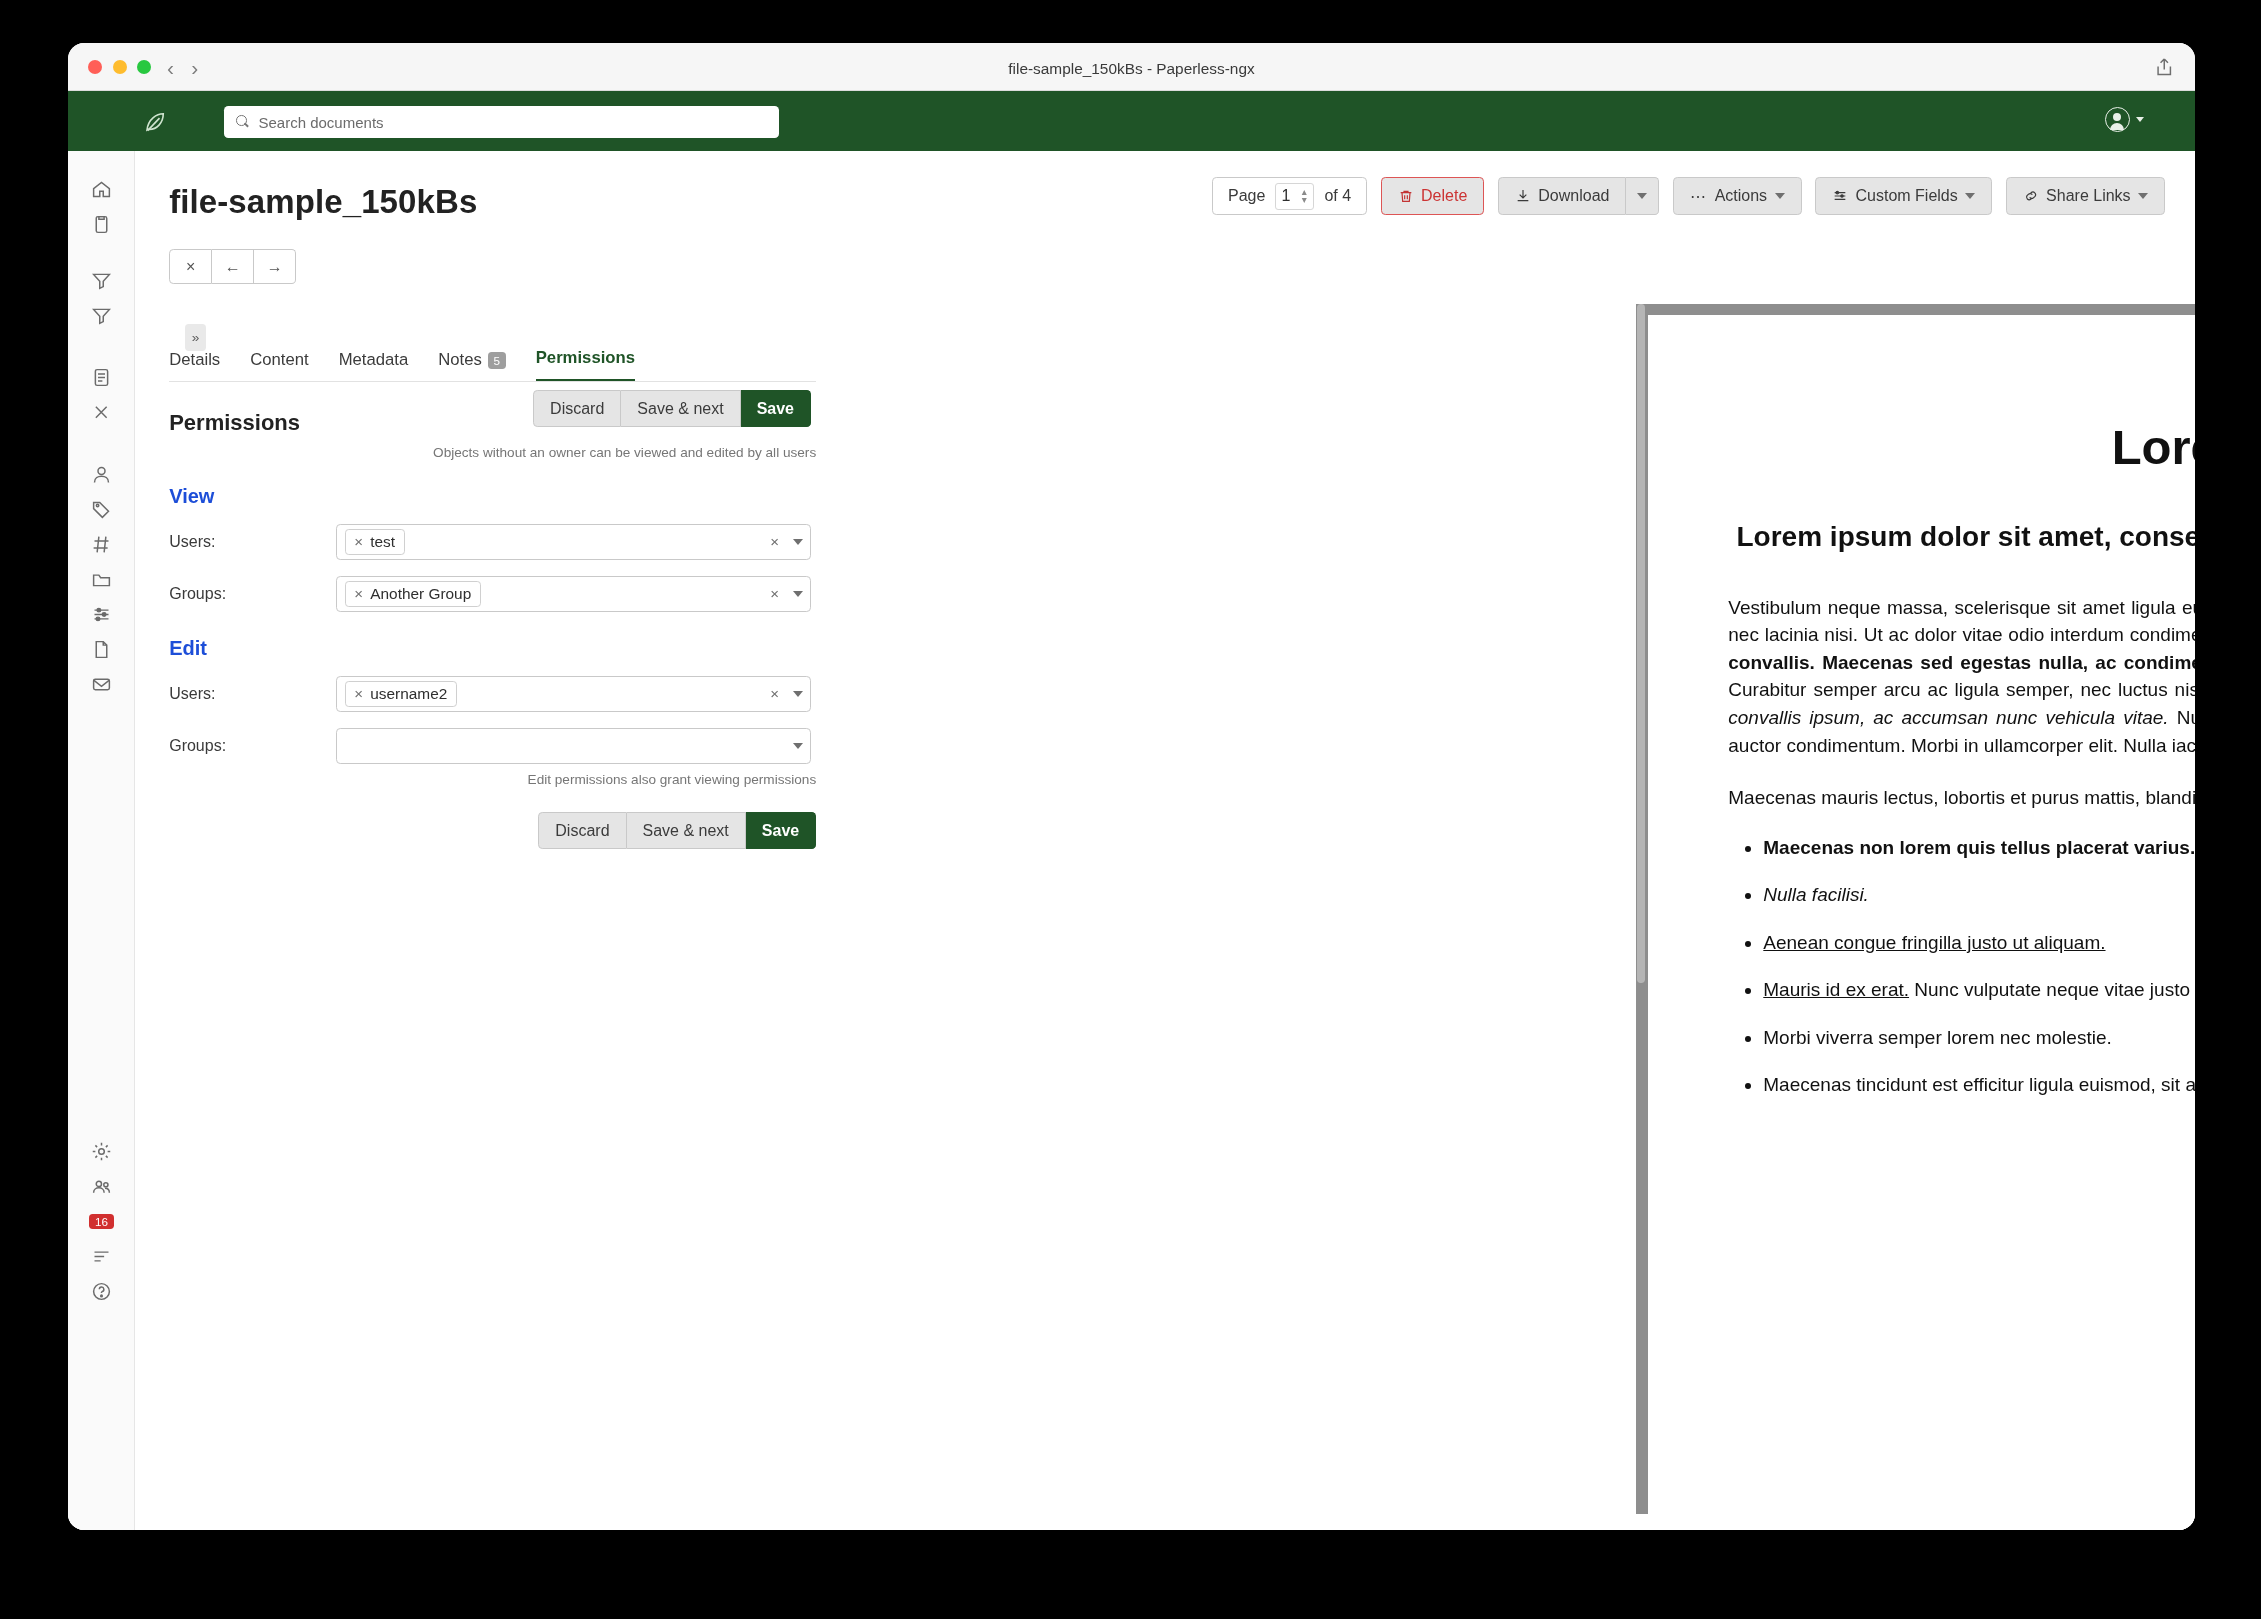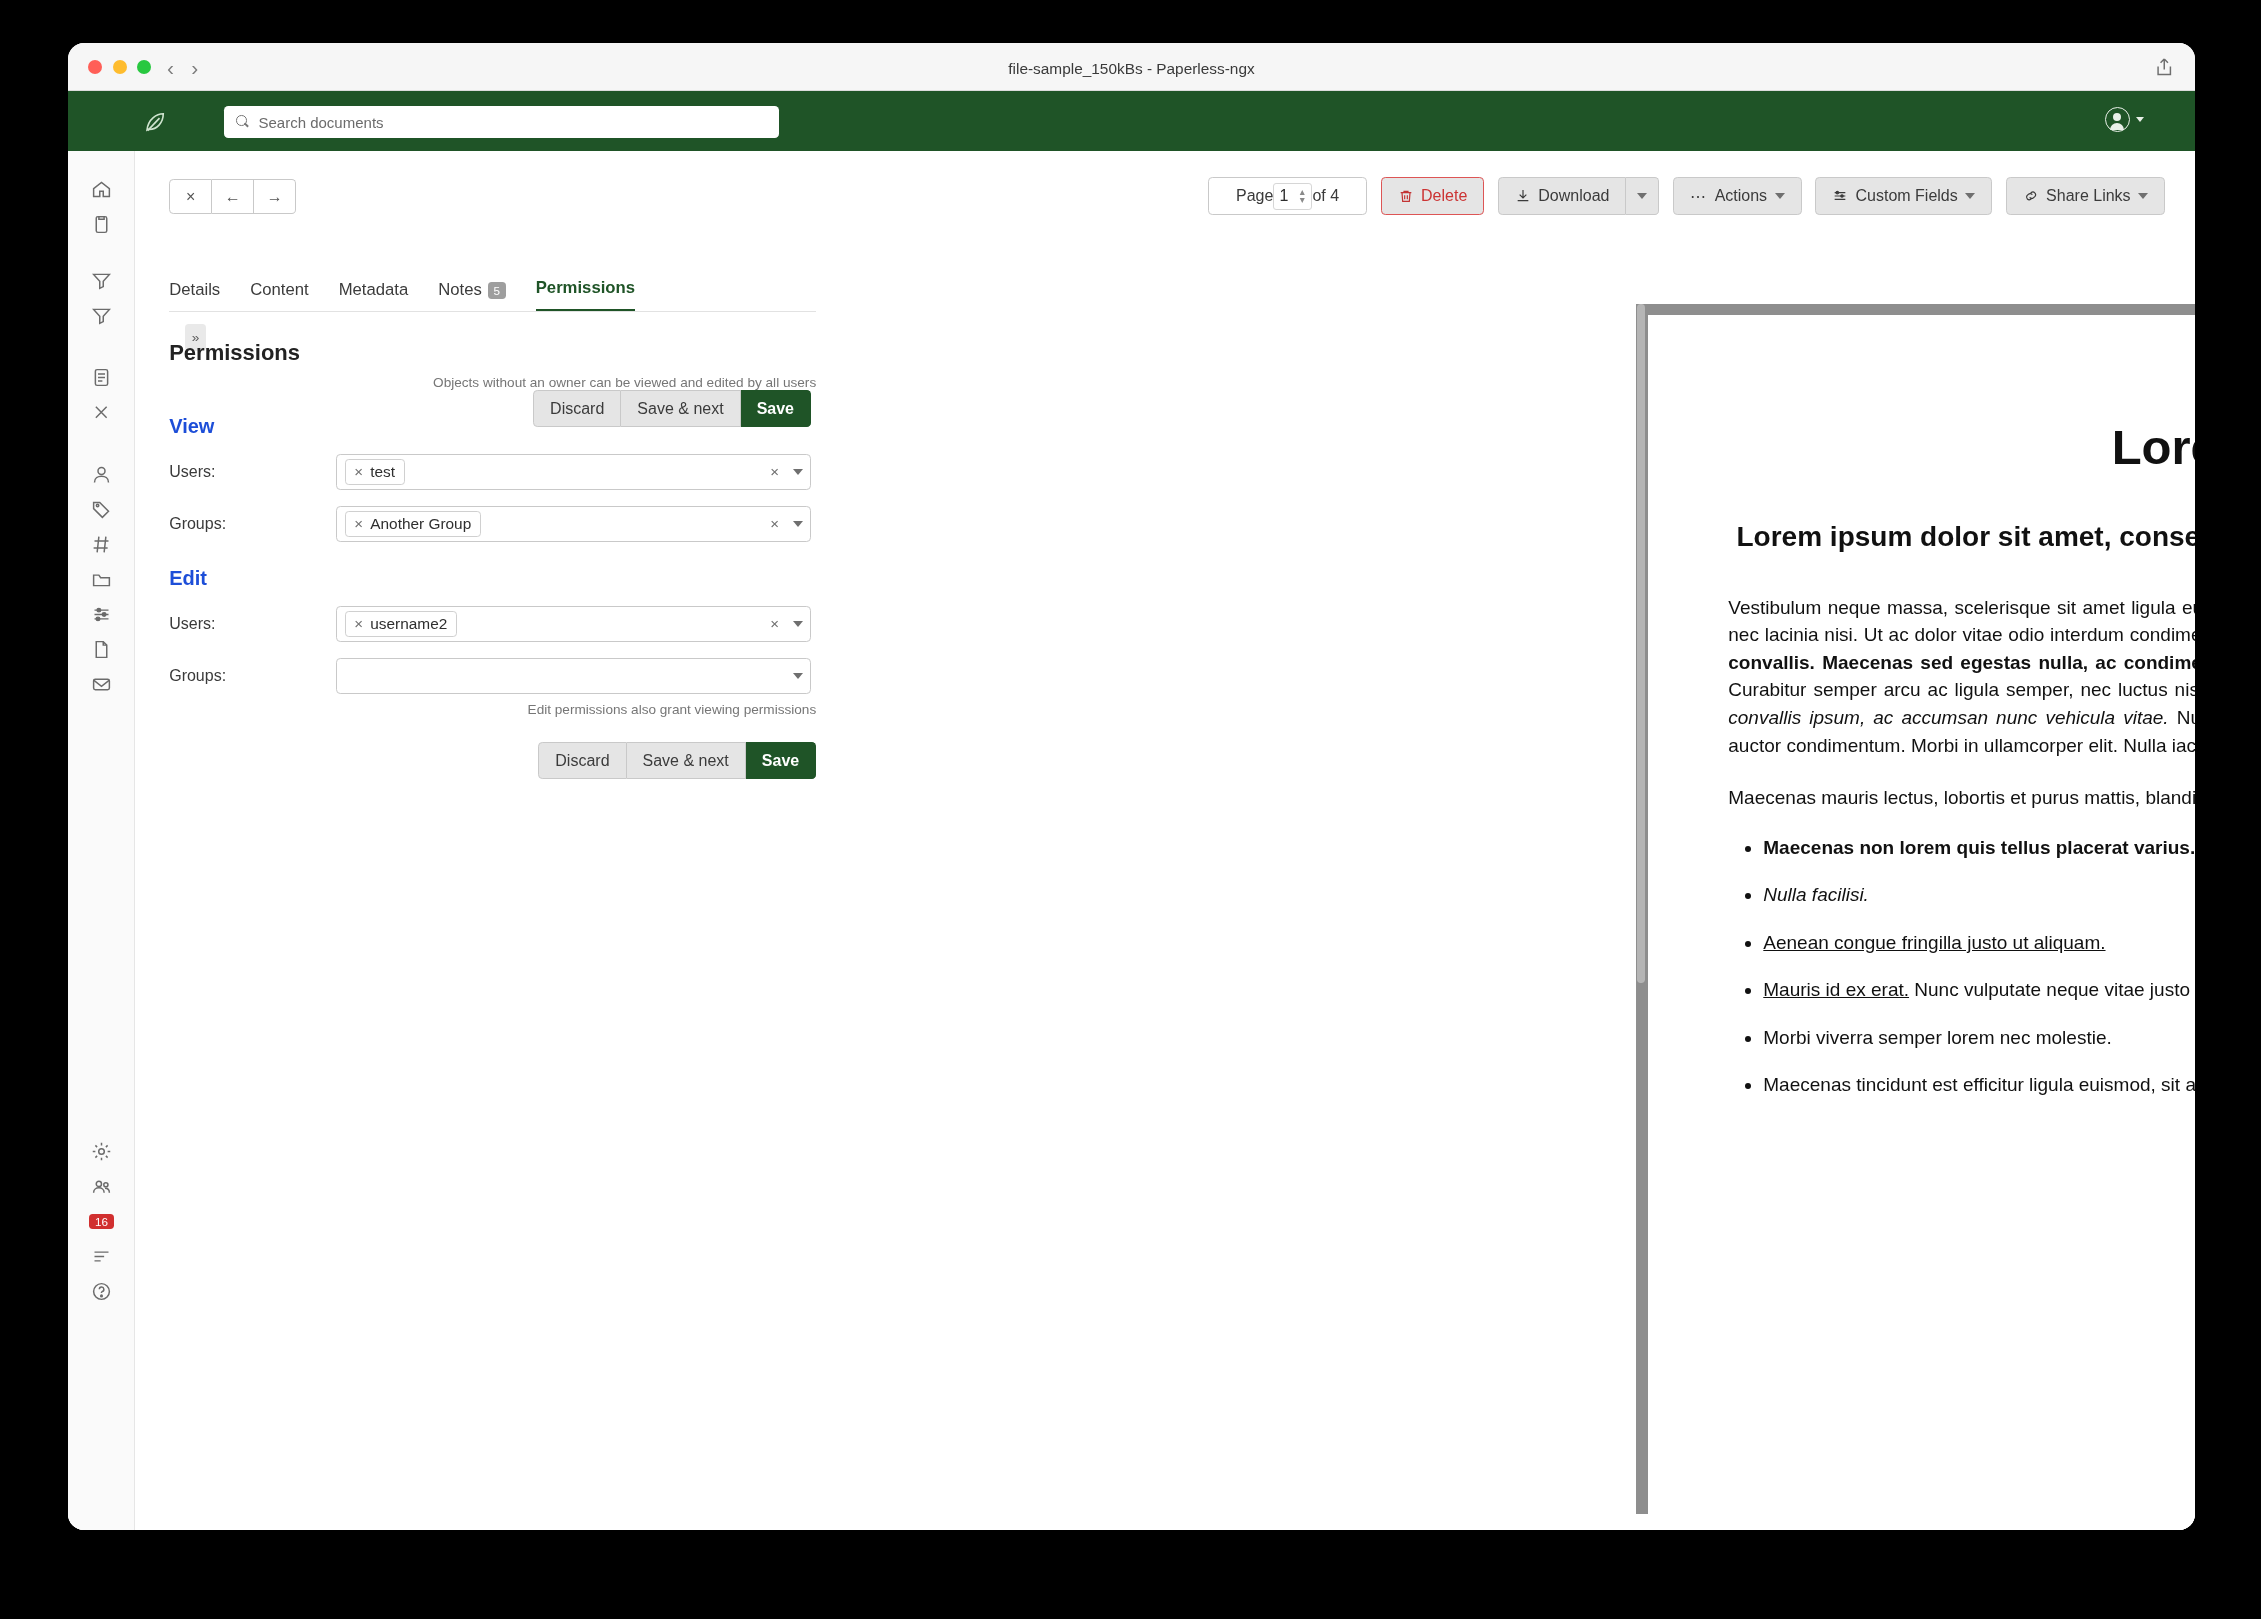--- a/index.html
+++ b/index.html
@@ -169,22 +169,22 @@
   
   .viewer {
     flex: 1; position: relative; background: #ffffff;
     padding: 0;
   }
   .toolbar {
     position: absolute; right: 30px; top: 26px;
     display: flex; align-items: center; gap: 13.6px;
   }
   .page-box {
-    display: flex; align-items: center; 
-    border: 0.6px solid #c9c9c9; border-radius: 4.3px; height: 38px; padding: 0 27px;
+    display: flex; align-items: center; gap: 10px;
+    border: 0.6px solid #c9c9c9; border-radius: 4.3px; height: 38px; padding: 0 15px;
     font-size: 16px; color: #3a3a3a; background: #fff;
   }
   .page-input {
     width: 39px; height: 27px; border: 0.6px solid #d6d6d6; border-radius: 3.1px;
     display: flex; align-items: center; justify-content: space-between; padding: 0 5px;
     font-size: 16px; color: #2e2e2e;
   }
   .spinner { display: flex; flex-direction: column; gap: 1.9px; color: #8a8a8a; font-size: 8.6px; line-height: 6.2px; }
   .btn-danger { border-color: #d55; color: #c33; }
   .btn-tb { height: 38px; font-size: 16px; border-radius: 4.3px; gap: 7.4px; }
@@ -368,20 +368,21 @@
             <circle cx="12" cy="12" r="9"></circle>
             <path d="M9.5 9.5 a2.6 2.6 0 1 1 3.2 2.6 c-.8 .3 -.8 1 -.8 1.6"></path>
             <circle cx="12" cy="17" r=".9" fill="#6b6b6b"></circle>
           </svg>
       </div>
 
       <div class="collapse-handle">»</div>
     </div>
 
     <div class="leftpane">
+      <div class="doc-title">file-sample_150kBs</div>
 
       <div class="nav-btn-group">
         <div class="nav-btn">×</div>
         <div class="nav-btn">←</div>
         <div class="nav-btn">→</div>
       </div>
 
       <div class="save-row">
         <div class="btn first">Discard</div>
         <div class="btn mid">Save &amp; next</div>

